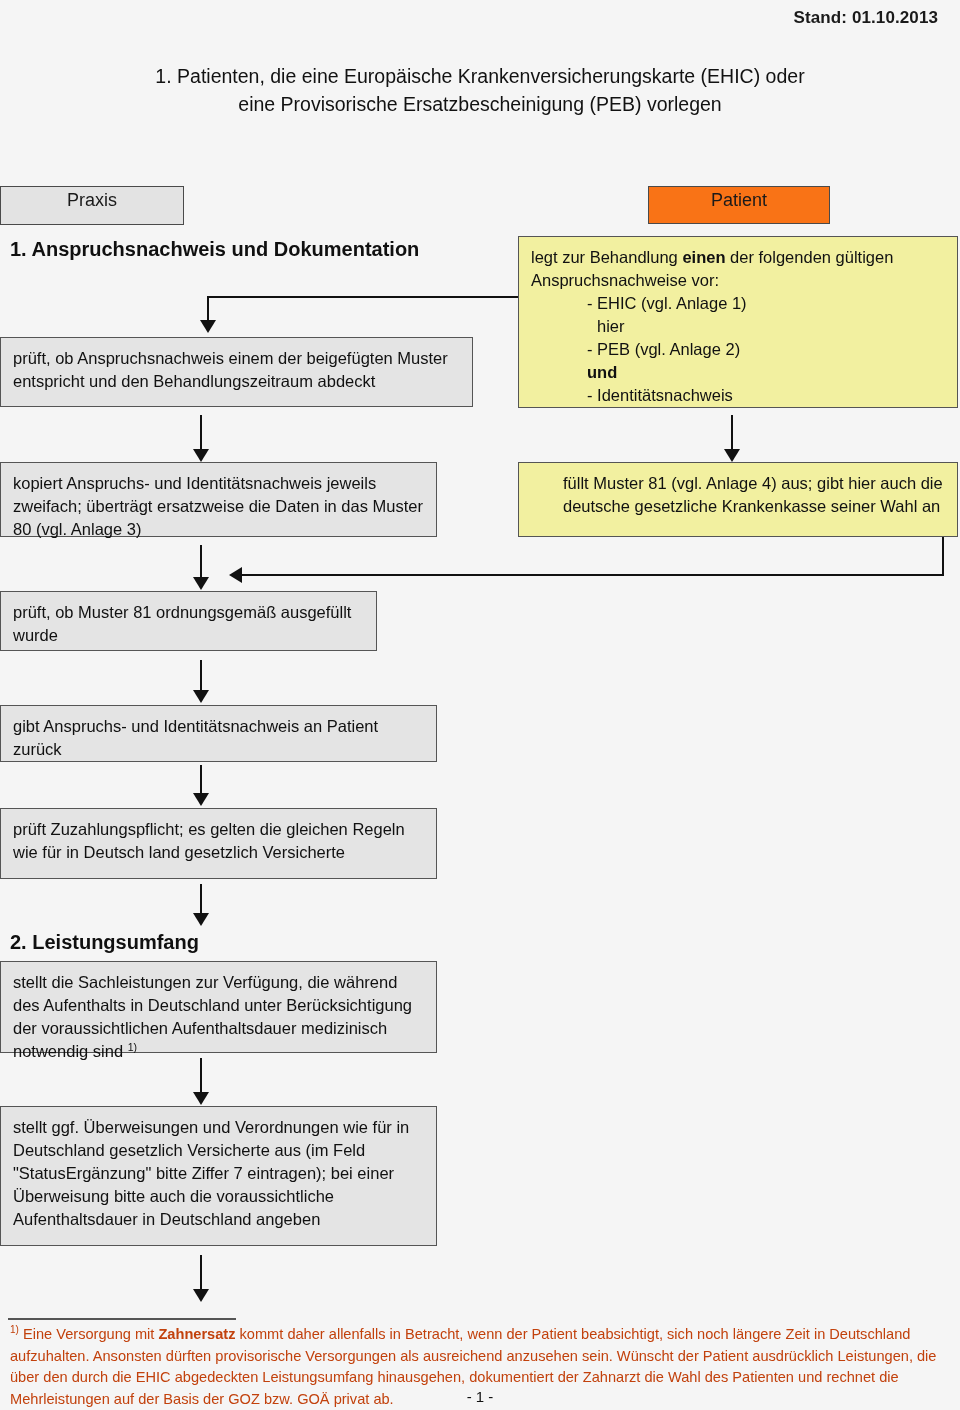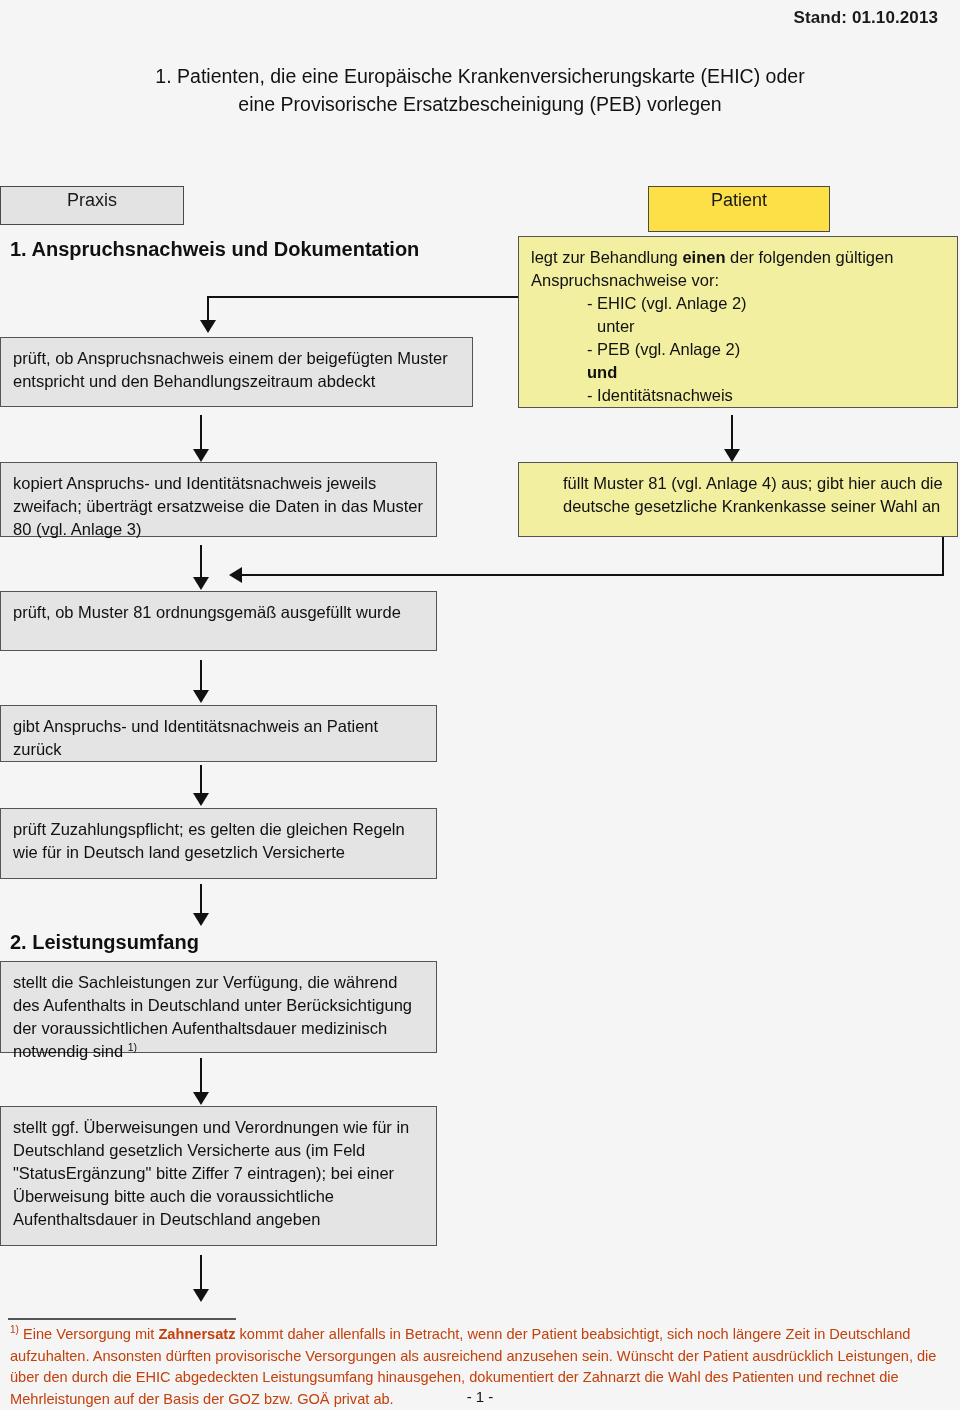--- a/index.html
+++ b/index.html
@@ -55,22 +55,22 @@
     left: 0px;
     top: 186px;
     width: 184px;
     height: 39px;
     background: #e3e3e3;
   }
   .col-head.patient {
     left: 648px;
     top: 186px;
     width: 182px;
-    height: 46px;
-    background: #fde047;
+    height: 38px;
+    background: #f97316;
   }
 
   
   .section-head {
     position: absolute;
     font-size: 20px;
     font-weight: bold;
     color: #101010;
     white-space: nowrap;
   }
@@ -193,21 +193,21 @@
     <span>kopiert Anspruchs- und Identitätsnachweis jeweils zweifach; überträgt ersatzweise die Daten in das Muster 80 (vgl. Anlage 3)</span>
   </div>
 
   <div class="v-line" style="left:200px; top:545px; height:36px;"></div>
   <div class="arrow-down" style="left:193px; top:577px;"></div>
 
   <div class="h-line" style="left:240px; top:574px; width:704px;"></div>
   <div class="v-line" style="left:942px; top:537px; height:39px;"></div>
   <div class="arrow-left" style="left:229px; top:567px;"></div>
 
-  <div class="box grey" style="left:0px; top:591px; width:437px; height:60px;">
+  <div class="box grey" style="left:0px; top:591px; width:377px; height:60px;">
     <span>prüft, ob Muster 81 ordnungsgemäß ausgefüllt wurde</span>
   </div>
 
   <div class="v-line" style="left:200px; top:660px; height:34px;"></div>
   <div class="arrow-down" style="left:193px; top:690px;"></div>
 
   <div class="box grey" style="left:0px; top:705px; width:437px; height:57px;">
     <span>gibt Anspruchs- und Identitätsnachweis an Patient zurück</span>
   </div>
 
@@ -232,22 +232,22 @@
 
   <div class="box grey" style="left:0px; top:1106px; width:437px; height:140px;">
     <span>stellt ggf. Überweisungen und Verordnungen wie für in Deutschland gesetzlich Versicherte aus (im Feld "StatusErgänzung" bitte Ziffer 7 eintragen); bei einer Überweisung bitte auch die voraussichtliche Aufenthaltsdauer in Deutschland angeben</span>
   </div>
 
   <div class="v-line" style="left:200px; top:1255px; height:38px;"></div>
   <div class="arrow-down" style="left:193px; top:1289px;"></div>
 
   <div class="box yellow" style="left:518px; top:236px; width:440px; height:172px;">
     <span>legt zur Behandlung </span><b>einen</b><span> der folgenden gültigen Anspruchsnachweise vor:</span>
-    <span class="indent1">- EHIC (vgl. Anlage 2)</span>
-    <span class="indent1" style="padding-left:66px;">unter</span>
+    <span class="indent1">- EHIC (vgl. Anlage 1)</span>
+    <span class="indent1" style="padding-left:66px;">hier</span>
     <span class="indent1">- PEB (vgl. Anlage 2)</span>
     <b class="indent1">und</b>
     <span class="indent1">- Identitätsnachweis</span>
   </div>
 
   <div class="v-line" style="left:731px; top:415px; height:38px;"></div>
   <div class="arrow-down" style="left:724px; top:449px;"></div>
 
   <div class="box yellow" style="left:518px; top:462px; width:440px; height:75px;padding-left:44px;">
     <span>füllt Muster 81 (vgl. Anlage 4) aus; gibt hier auch die deutsche gesetzliche Krankenkasse seiner Wahl an</span>

